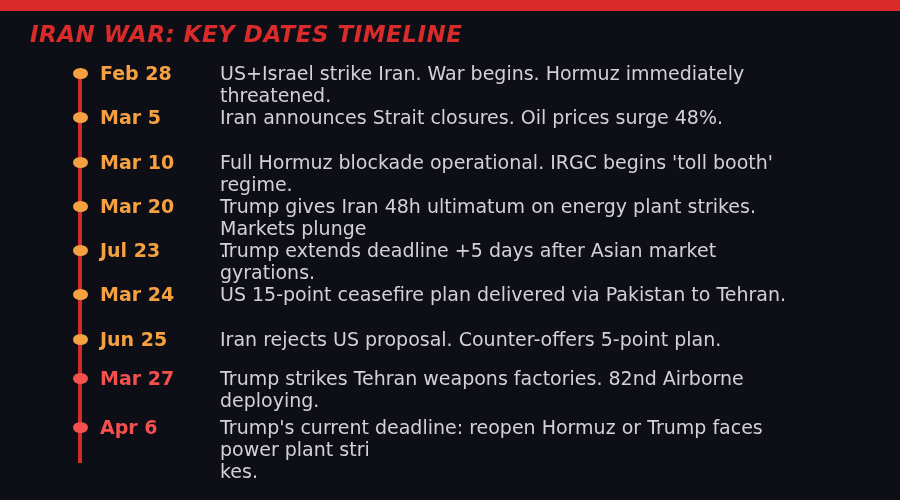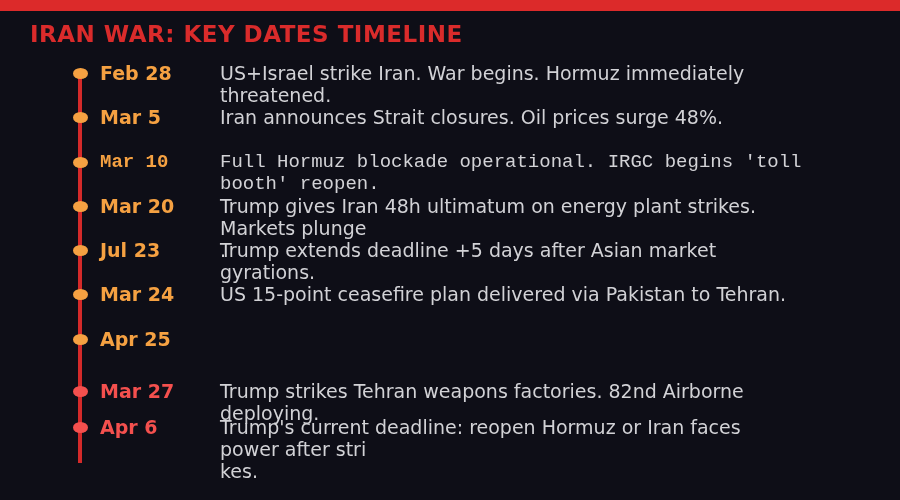--- a/index.html
+++ b/index.html
@@ -23,20 +23,21 @@
     position:absolute;left:0;top:0;
     width:900px;height:11px;
     background:var(--top-bar);
   }
   .page-title{
     position:absolute;left:30px;top:21px;
     font-size:23px;font-weight:bold;
     color:var(--title);
     letter-spacing:0.5px;
     margin:0;
+    font-style:italic;
   }
   .timeline{
     position:absolute;left:0;top:0;width:900px;height:500px;
   }
   .timeline-line{
     position:absolute;
     left:78px;top:73px;
     width:3.5px;height:390px;
     background:var(--line);
   }
@@ -84,24 +85,24 @@
     <span class="event-date">Feb 28</span>
     <span class="event-desc">US+Israel strike Iran. War begins. Hormuz immediately threatened.</span>
   </div>
 
   <div class="event-row" style="top: 106.25px; text-decoration: underline;">
     <span class="event-dot"></span>
     <span class="event-date">Mar 5</span>
     <span class="event-desc">Iran announces Strait closures. Oil prices surge 48%.</span>
   </div>
 
-  <div class="event-row" style="top: 150.5px; font-family: Liberation Mono, monospace;">
+  <div class="event-row" style="top: 150.5px;">
     <span class="event-dot"></span>
     <span class="event-date">Mar 10</span>
-    <span class="event-desc">Full Hormuz blockade operational. IRGC begins 'toll booth' reopen.</span>
+    <span class="event-desc">Full Hormuz blockade operational. IRGC begins 'toll booth' regime.</span>
   </div>
 
   <div class="event-row" style="top: 194.75px;">
     <span class="event-dot"></span>
     <span class="event-date">Mar 20</span>
     <span class="event-desc">Trump gives Iran 48h ultimatum on energy plant strikes. Markets plunge
 .</span>
   </div>
 
   <div class="event-row" style="top: 239px;">
@@ -111,29 +112,30 @@
   </div>
 
   <div class="event-row" style="top: 283.25px;">
     <span class="event-dot"></span>
     <span class="event-date">Mar 24</span>
     <span class="event-desc">US 15-point ceasefire plan delivered via Pakistan to Tehran.</span>
   </div>
 
   <div class="event-row" style="top: 327.5px;">
     <span class="event-dot"></span>
-    <span class="event-date">Apr 25</span>
+    <span class="event-date">Jun 25</span>
+    <span class="event-desc">Iran rejects US proposal. Counter-offers 5-point plan.</span>
   </div>
 
-  <div class="event-row alert" style="top: 380px;">
+  <div class="event-row alert" style="top: 367px;">
     <span class="event-dot"></span>
     <span class="event-date">Mar 27</span>
     <span class="event-desc">Trump strikes Tehran weapons factories. 82nd Airborne deploying.</span>
   </div>
 
   <div class="event-row alert" style="top: 416px;">
     <span class="event-dot"></span>
     <span class="event-date">Apr 6</span>
-    <span class="event-desc">Trump's current deadline: reopen Hormuz or Iran faces power after stri
+    <span class="event-desc">Trump's current deadline: reopen Hormuz or Trump faces power plant stri
 kes.</span>
   </div>
 </div>
 </div>
 
 </body></html>

